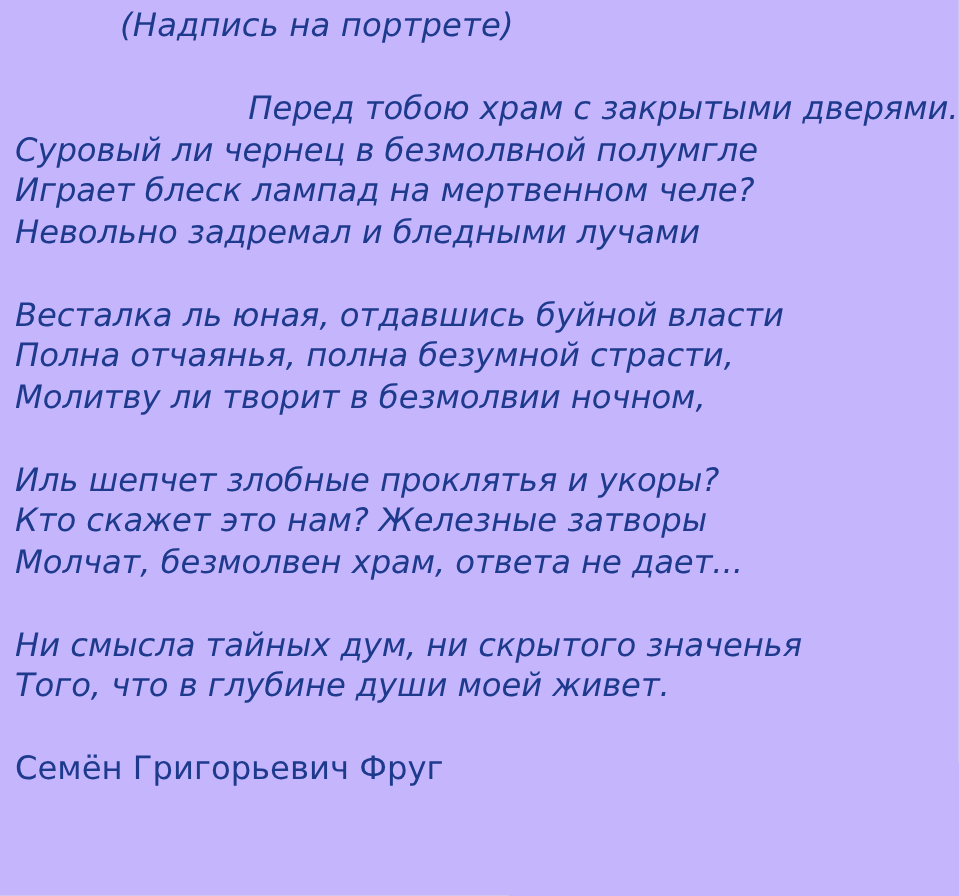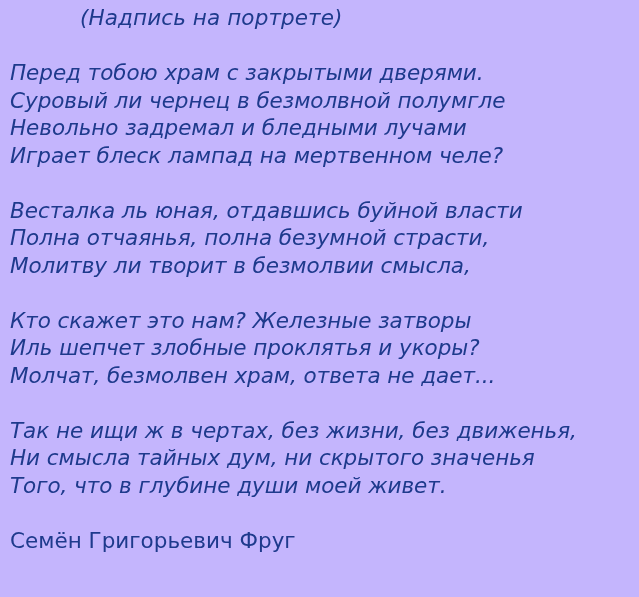--- a/index.html
+++ b/index.html
@@ -85,46 +85,45 @@
 <body style="background: rgb(232, 226, 209);">
 
 <div id="poem-page" style="background: #c4b5fd;">
   <div class="poem-body">
 
     <div class="poem-title" style="color: rgb(30, 58, 140);">(Надпись на портрете)</div>
 
     <div class="stanza-gap"></div>
 
     <div class="stanza">
-      <div class="poem-line" style="color: rgb(30, 58, 140);">Перед тобою храм с закрытыми дверями.</div>
+      <div class="poem-line" style="color: rgb(30, 58, 140); text-align: right;">Перед тобою храм с закрытыми дверями.</div>
       <div class="poem-line" style="color: rgb(30, 58, 140);">Суровый ли чернец в безмолвной полумгле</div>
+      <div class="poem-line" style="color: rgb(30, 58, 140);">Играет блеск лампад на мертвенном челе?</div>
       <div class="poem-line" style="color: rgb(30, 58, 140);">Невольно задремал и бледными лучами</div>
-      <div class="poem-line" style="color: rgb(30, 58, 140);">Играет блеск лампад на мертвенном челе?</div>
     </div>
 
     <div class="stanza-gap"></div>
 
     <div class="stanza">
       <div class="poem-line" style="color: rgb(30, 58, 140);">Весталка ль юная, отдавшись буйной власти</div>
       <div class="poem-line" style="color: rgb(30, 58, 140);">Полна отчаянья, полна безумной страсти,</div>
-      <div class="poem-line" style="color: rgb(30, 58, 140);">Молитву ли творит в безмолвии смысла,</div>
+      <div class="poem-line" style="color: rgb(30, 58, 140);">Молитву ли творит в безмолвии ночном,</div>
     </div>
 
     <div class="stanza-gap"></div>
 
     <div class="stanza">
+      <div class="poem-line" style="color: rgb(30, 58, 140);">Иль шепчет злобные проклятья и укоры?</div>
       <div class="poem-line" style="color: rgb(30, 58, 140);">Кто скажет это нам? Железные затворы</div>
-      <div class="poem-line" style="color: rgb(30, 58, 140);">Иль шепчет злобные проклятья и укоры?</div>
       <div class="poem-line" style="color: rgb(30, 58, 140);">Молчат, безмолвен храм, ответа не дает...</div>
     </div>
 
     <div class="stanza-gap"></div>
 
     <div class="stanza">
-      <div class="poem-line" style="color: rgb(30, 58, 140);">Так не ищи ж в чертах, без жизни, без движенья,</div>
       <div class="poem-line" style="color: rgb(30, 58, 140);">Ни смысла тайных дум, ни скрытого значенья</div>
       <div class="poem-line" style="color: rgb(30, 58, 140);">Того, что в глубине души моей живет.</div>
     </div>
 
     <div class="stanza-gap"></div>
 
     <div class="author-block">
       <div class="poem-author" style="color: rgb(30, 58, 140);">Семён Григорьевич Фруг</div>
     </div>
 

